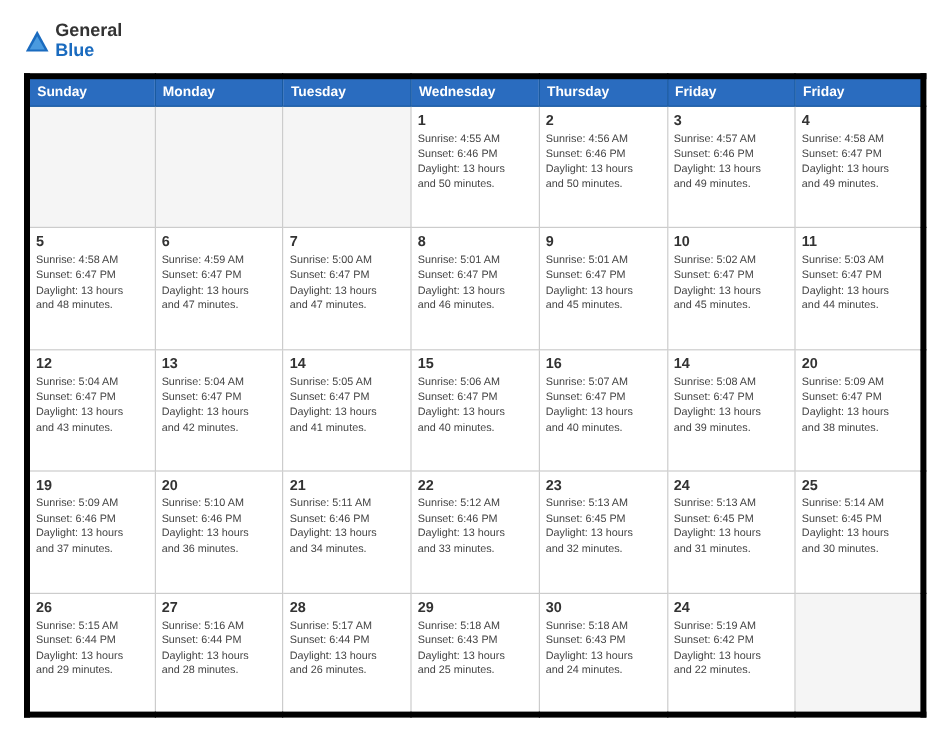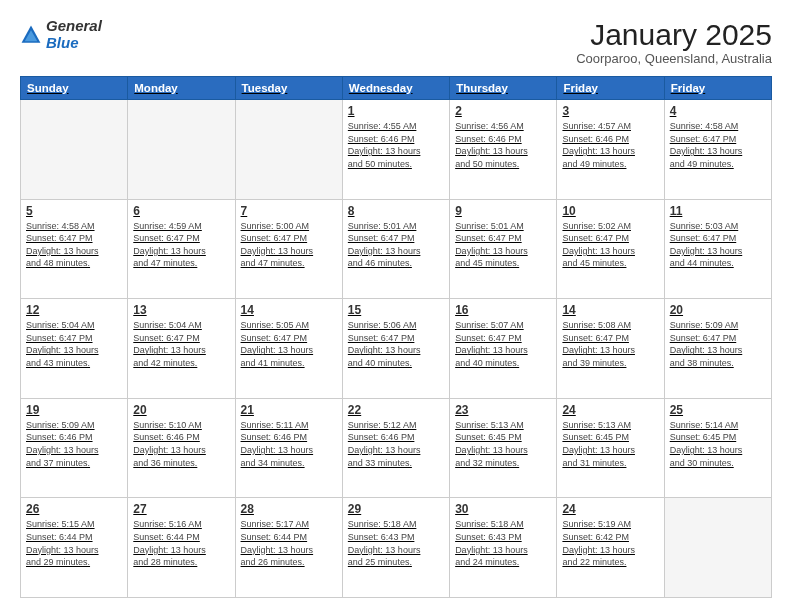--- a/index.html
+++ b/index.html
@@ -20,21 +20,20 @@
     .header {
       display: flex;
       align-items: flex-start;
       justify-content: space-between;
       margin-bottom: 10px;
     }
     .logo {
       display: flex;
       align-items: center;
       gap: 4px;
-      font-style: italic;
     }
     .logo-text {
       font-size: 15px;
       font-weight: bold;
       line-height: 1.1;
     }
     .logo-general { color: #333; }
     .logo-blue { color: #1a6bbf; }
     .logo-icon {
       width: 22px;
@@ -48,25 +47,24 @@
       font-weight: 300;
       color: #222;
       line-height: 1.1;
     }
     .calendar-subtitle {
       font-size: 13px;
       color: #555;
     }
     .calendar {
       flex: 1;
-      border: 1px solid #000000;
+      border: 5px solid #000000;
       border-collapse: collapse;
       width: 100%;
       table-layout: fixed;
-      text-decoration: underline;
     }
     .calendar th {
       background: #2a6cbf;
       color: #fff;
       font-size: 11.5px;
       font-weight: bold;
       padding: 5px 6px;
       text-align: left;
       border: 1px solid #1a5aa0;
     }
@@ -102,24 +100,20 @@
     <div class="logo">
       <svg class="logo-icon" viewBox="0 0 28 28">
         <polygon points="14,2 26,24 2,24" fill="#1a6bbf"></polygon>
         <polygon points="14,8 22,22 6,22" fill="#4a9adf"></polygon>
       </svg>
       <div class="logo-text">
         <span class="logo-general">General</span><br>
         <span class="logo-blue">Blue</span>
       </div>
     </div>
-    <div class="title-block">
-      <div class="calendar-title">January 2025</div>
-      <div class="calendar-subtitle">Coorparoo, Queensland, Australia</div>
-    </div>
   </div>
 
   <table class="calendar">
     <thead>
       <tr>
       <th>Sunday</th>
           <th>Monday</th>
           <th>Tuesday</th>
           <th>Wednesday</th>
           <th>Thursday</th>

